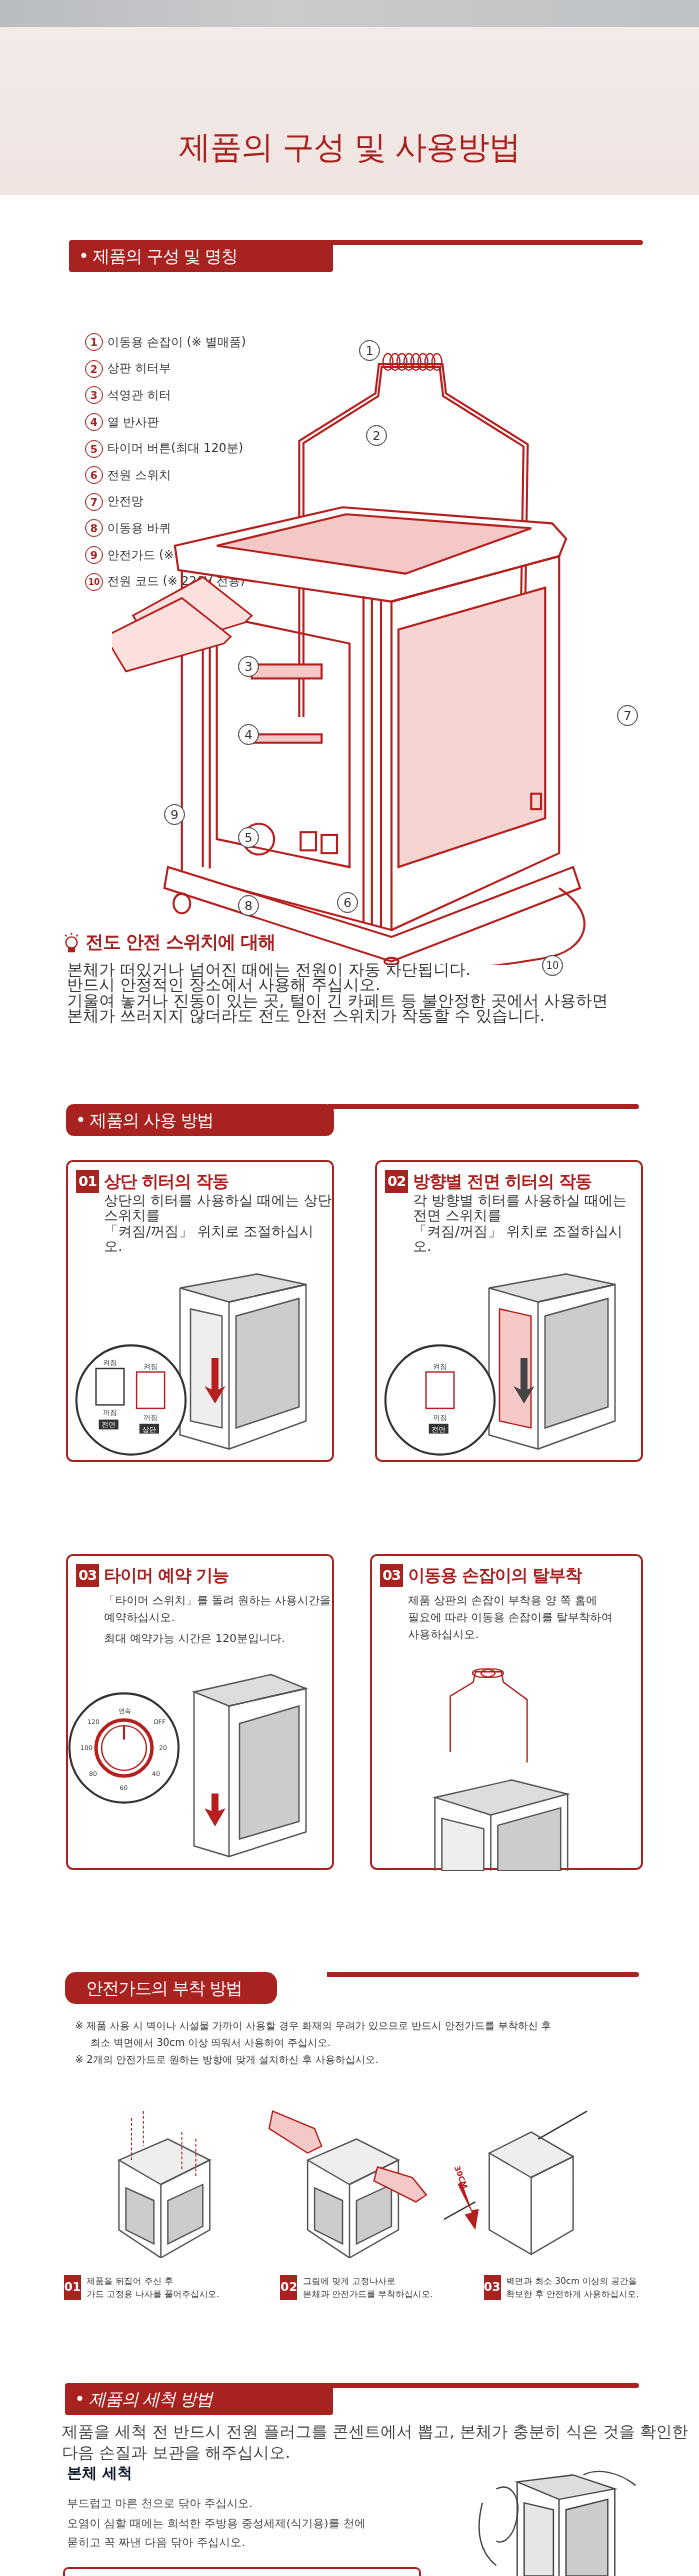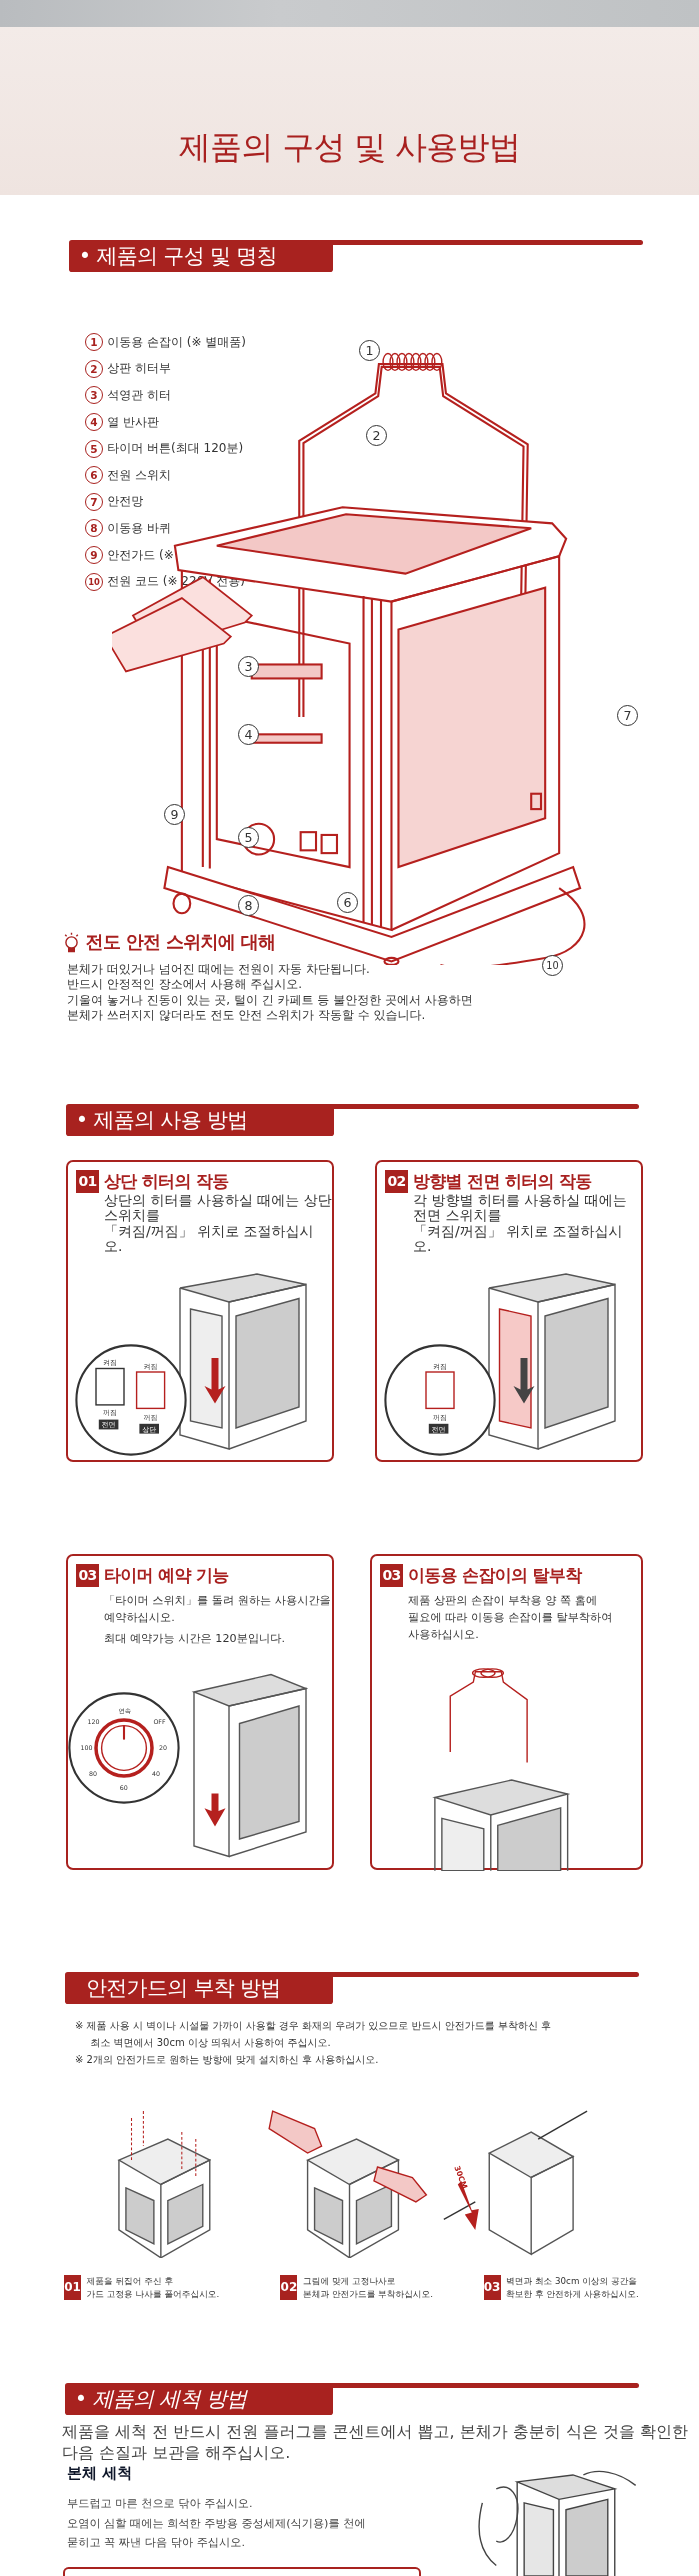--- a/index.html
+++ b/index.html
@@ -7,34 +7,34 @@
   body { font-family: "DejaVu Sans", "Liberation Sans", sans-serif; color: #333; position: relative; height: 2576px; overflow: hidden; }
   .abs { position: absolute; }
 
   
   .top-strip { left:0; top:0; width:699px; height:26.6px; background: linear-gradient(90deg,#b9bcbf,#c9cbcd 40%,#bfc2c4); }
   .hero { left:0; top:26.6px; width:699px; height:168px; background: linear-gradient(180deg,#f3ebe8,#efe4e0); }
   .hero-title { left:0; top:126px; width:699px; text-align:center; font-size:32px; color:#a8201f; letter-spacing:-0.7px; }
 
   
   .sec-head { height:32px; }
-  .sec-head .tab { position:absolute; left:0; top:0; height:32px; background:#a8221f; border-radius:2.8px 2.8px 2.8px 2.8px; color:#fff; font-size:21px; line-height:32px; padding-left:9.8px; letter-spacing:-0.7px; }
+  .sec-head .tab { position:absolute; left:0; top:0; height:32px; background:#a8221f; border-radius:2.8px 2.8px 2.8px 2.8px; color:#fff; font-size:17px; line-height:32px; padding-left:9.8px; letter-spacing:-0.7px; }
   .sec-head .line { position:absolute; top:0; height:4.9px; background:#a8221f; border-radius:0 2.8px 2.8px 0; }
 
   
   .parts { left:85px; top:329px; }
   .part { display:flex; align-items:center; height:26.6px; font-size:12px; color:#333; }
   .num-circle { width:18px; height:18px; border:1.4px solid #a8221f; color:#a8221f; border-radius:50%; display:inline-flex; align-items:center; justify-content:center; font-size:10.5px; font-weight:bold; margin-right:4.2px; }
 
   
   .callout { width:21px; height:21px; border:1px solid #333; border-radius:50%; background:#fff; display:flex; align-items:center; justify-content:center; font-size:12.6px; color:#333; }
 
   
   .tip-title { left:63px; top:930px; font-size:18px; font-weight:bold; color:#a8201f; letter-spacing:-0.7px; display:flex; align-items:center; }
-  .tip-body { left:67px; top:962px; font-size:12px; line-height:15.4px; color:#333; }
+  .tip-body { left:67px; top:962px; font-size:16px; line-height:15.4px; color:#333; }
 
   
   .card { border:2.1px solid #a8221f; border-radius:7px; background:#fff; }
   .card-num { position:absolute; left:8.4px; top:8.4px; width:22.4px; height:22.4px; background:#a8221f; color:#fff; font-weight:bold; font-size:14px; text-align:center; line-height:22.4px; letter-spacing:-0.7px; }
   .card-title { position:absolute; left:36px; top:8.4px; font-size:17px; font-weight:bold; color:#a8201f; letter-spacing:-0.7px; }
   .card-desc { position:absolute; left:36px; top:31px; font-size:14px; line-height:15.4px; color:#333; }
 
   .note { font-size:10px; line-height:17px; color:#333; }
   .step { display:flex; align-items:flex-start; }
   .step-num { width:17px; height:25px; background:#a8221f; color:#fff; font-weight:bold; font-size:12px; line-height:25px; text-align:center; margin-right:5.6px; flex-shrink:0; }
@@ -181,21 +181,21 @@
   <span>전도 안전 스위치에 대해</span>
 </div>
 <div class="abs tip-body">
   <div>본체가 떠있거나 넘어진 때에는 전원이 자동 차단됩니다.</div>
   <div>반드시 안정적인 장소에서 사용해 주십시오.</div>
   <div>기울여 놓거나 진동이 있는 곳, 털이 긴 카페트 등 불안정한 곳에서 사용하면</div>
   <div>본체가 쓰러지지 않더라도 전도 안전 스위치가 작동할 수 있습니다.</div>
 </div>
 
 <div class="abs sec-head" style="left:66px;top:1104px;width:573px;">
-  <div class="tab" style="width:268px;">• 제품의 사용 방법</div>
+  <div class="tab" style="width:268px;border-radius:8px;">• 제품의 사용 방법</div>
   <div class="line" style="left:262px;width:311px;"></div>
 </div>
 
 <div class="abs card" style="left:66px;top:1160px;width:268px;height:302px;">
   <div class="card-num">01</div>
   <div class="card-title">상단 히터의 작동</div>
   <div class="card-desc">
     <div>상단의 히터를 사용하실 때에는 상단 스위치를</div>
     <div>「켜짐/꺼짐」 위치로 조절하십시오.</div>
   </div>
@@ -299,21 +299,21 @@
       <path d="M90 185 L90 290"></path>
         <path d="M170 210 L170 290"></path>
         <path d="M280 180 L280 290"></path>
       <path d="M100 215 L160 230 L160 290 L100 290 Z" fill="#eee"></path>
       <path d="M180 225 L270 200 L270 290 L180 290 Z" fill="#ccc"></path>
     </g>
   </svg>
 </div>
 
 <div class="abs sec-head" style="left:65px;top:1972px;width:575px;">
-  <div class="tab" style="width:268px;padding-left:21px;">안전가드의 부착 방법</div>
+  <div class="tab" style="width:212px;padding-left:21px;border-radius:11px;">안전가드의 부착 방법</div>
   <div class="line" style="left:262px;width:312px;"></div>
 </div>
 <div class="abs note" style="left:75px;top:2017px;width:573px;">
   <div>※ 제품 사용 시 벽이나 시설물 가까이 사용할 경우 화재의 우려가 있으므로 반드시 안전가드를 부착하신 후</div>
   <div style="padding-left:15.4px;">최소 벽면에서 30cm 이상 띄워서 사용하여 주십시오.</div>
   <div>※ 2개의 안전가드로 원하는 방향에 맞게 설치하신 후 사용하십시오.</div>
 </div>
 
 <svg class="abs" style="left:84px;top:2090px;" width="545" height="168" viewBox="0 0 780 240">
 

